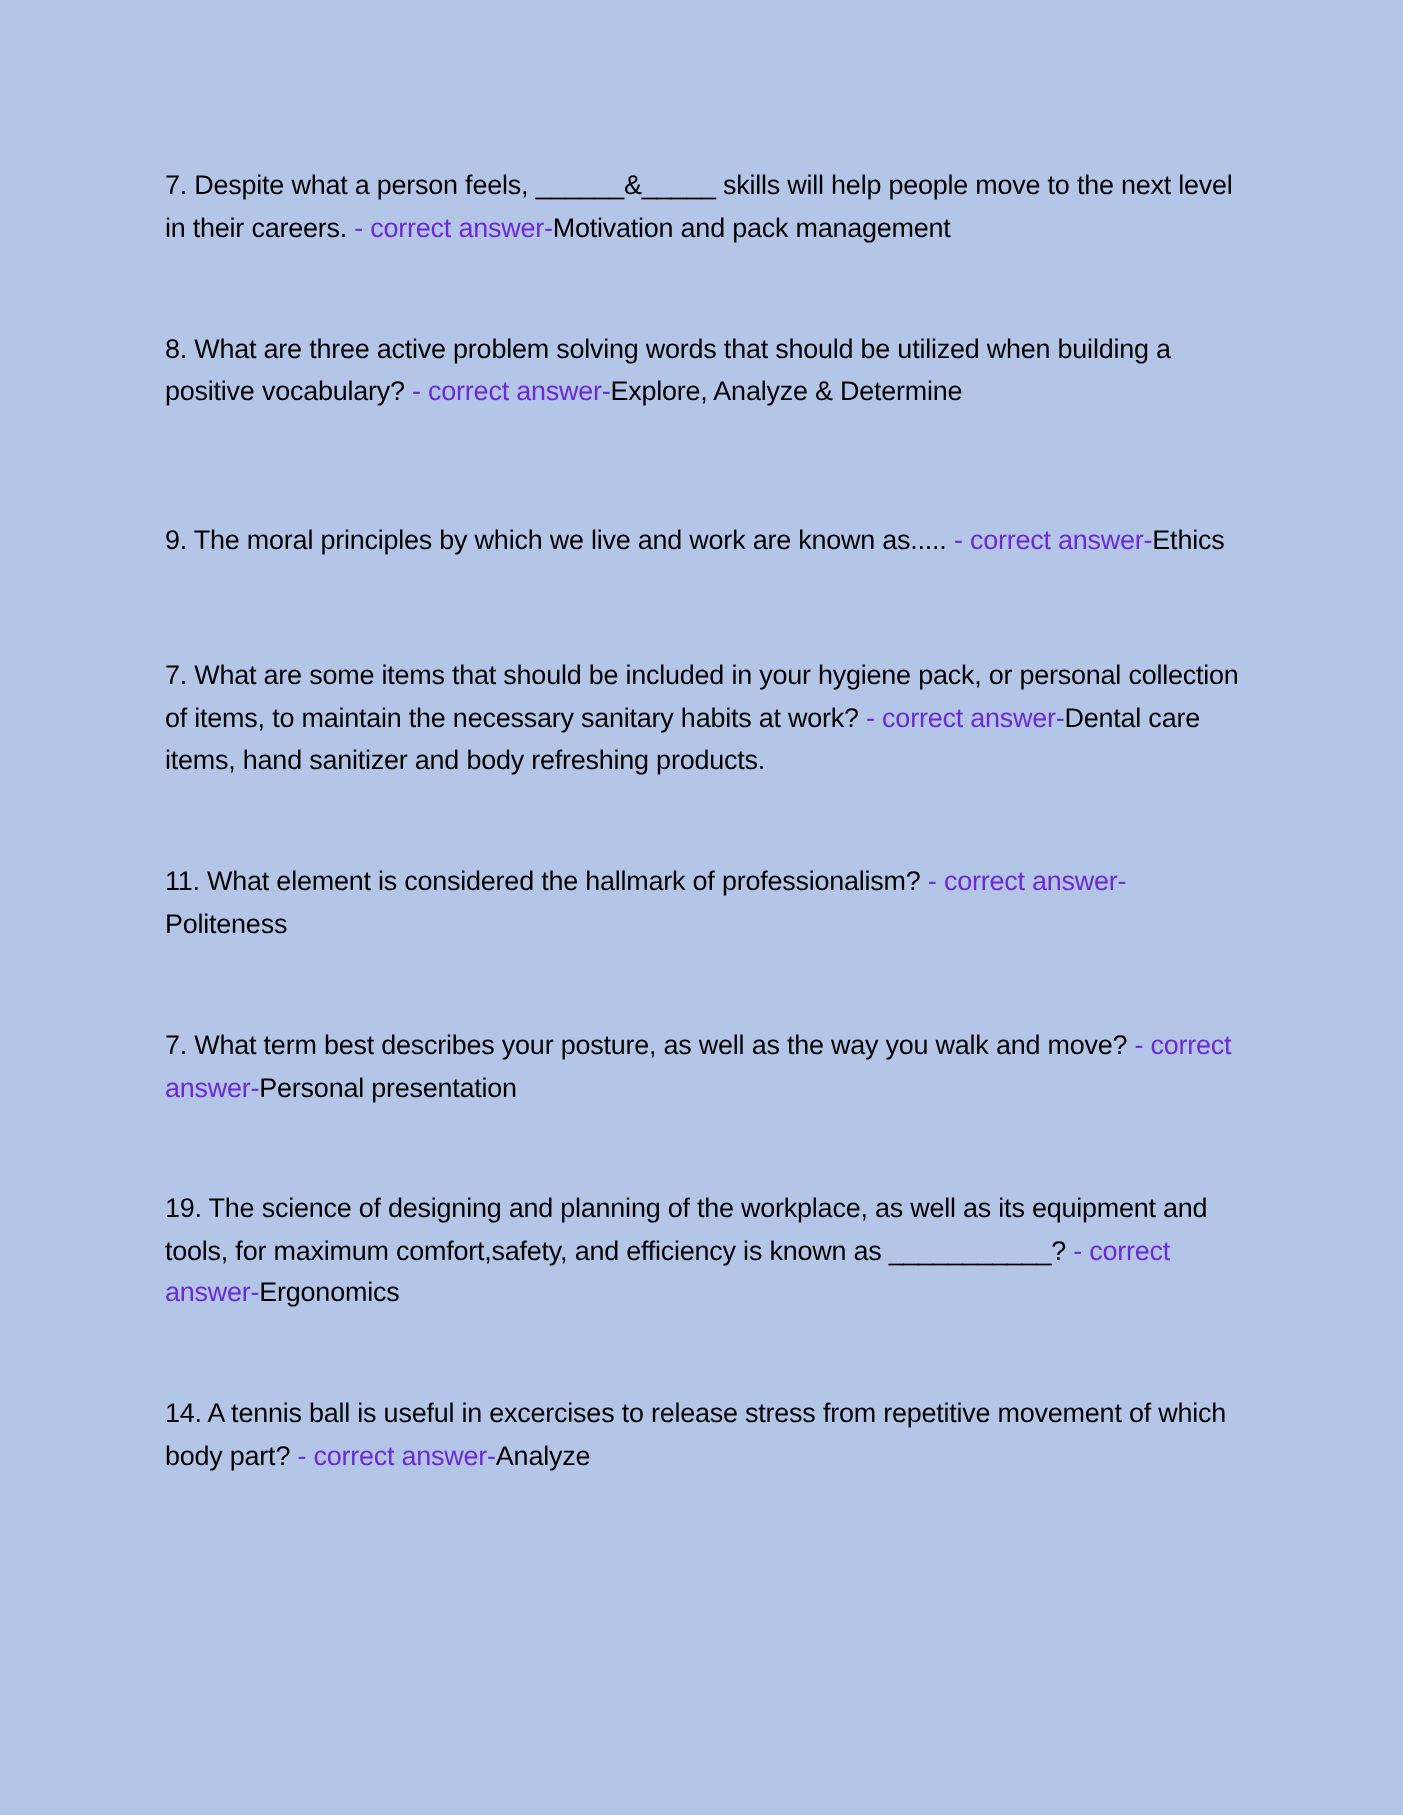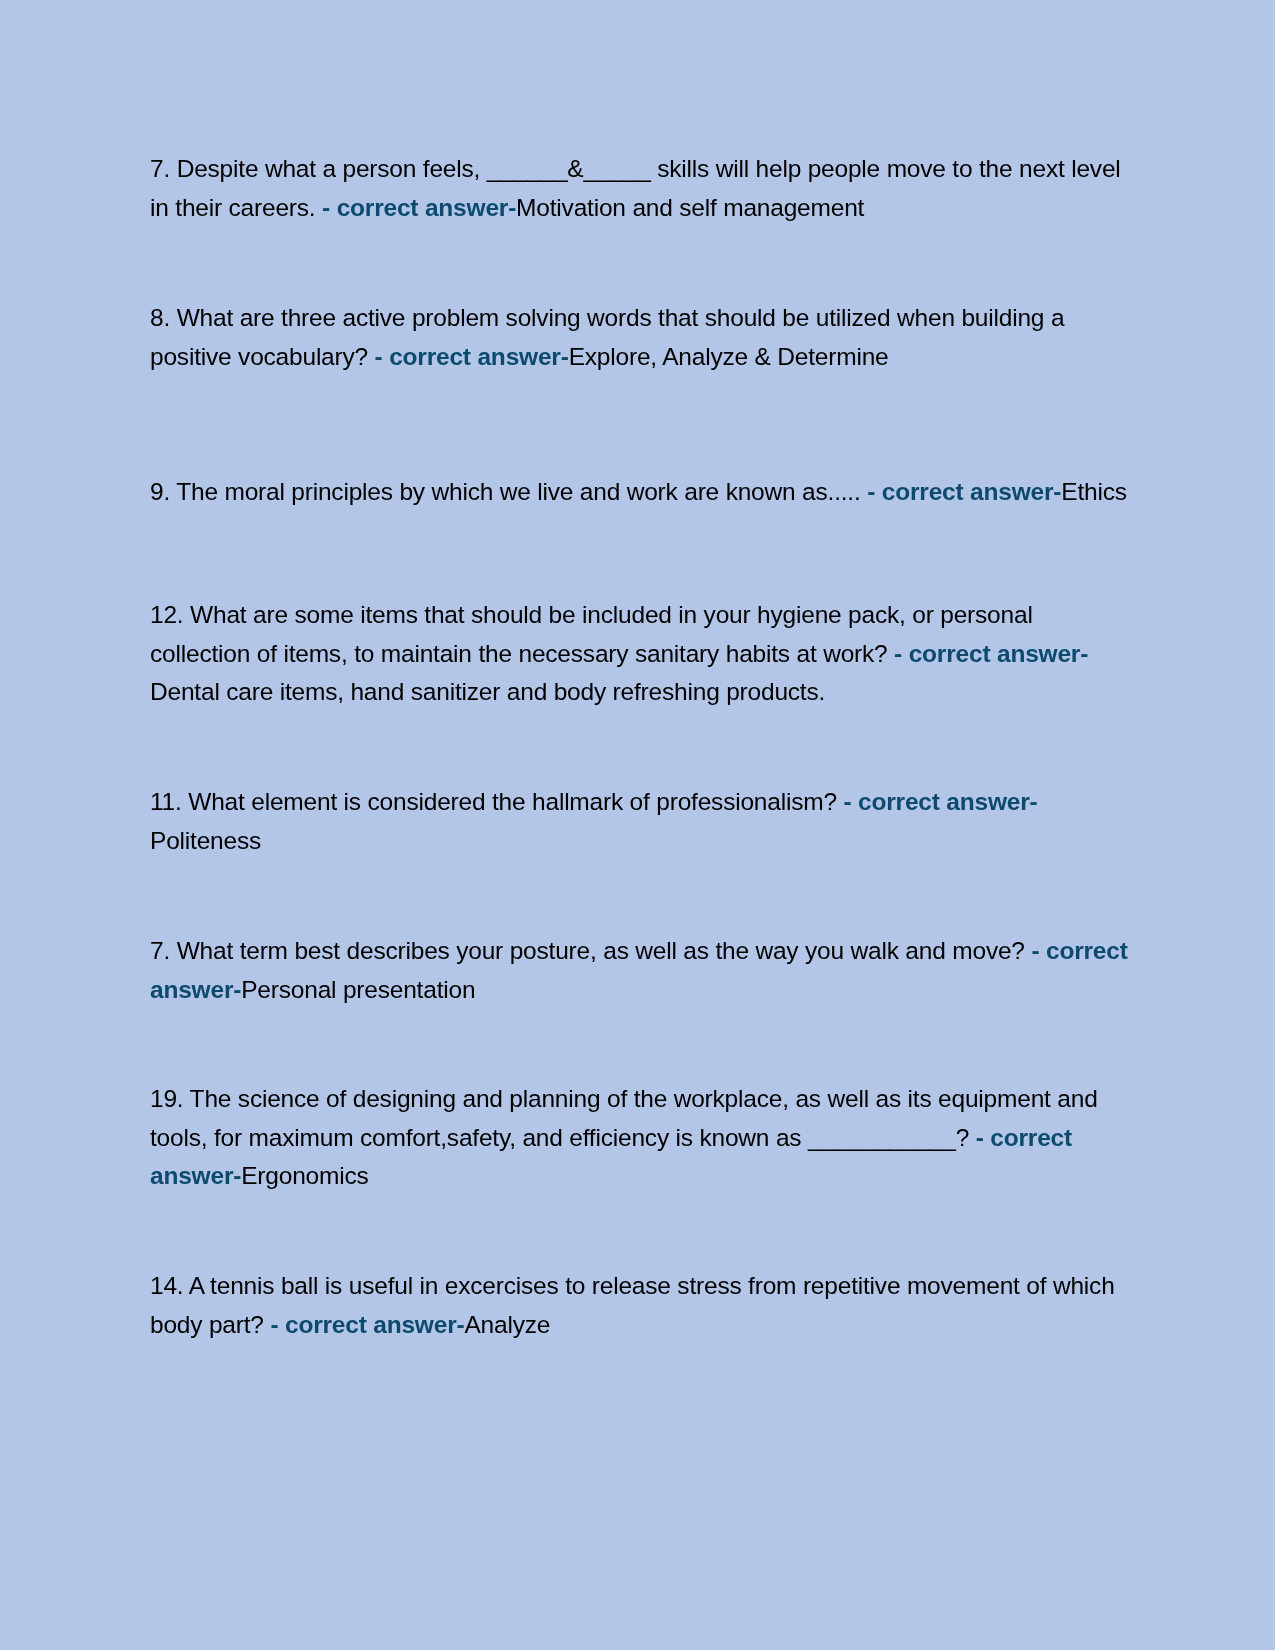--- a/index.html
+++ b/index.html
@@ -1,26 +1,26 @@
 <!DOCTYPE html>
 <html><head>
 <meta charset="utf-8">
 <style>
   html,body{margin:0;padding:0;}
   body{width:1275px;height:1650px;background:#b3c6e7;overflow:hidden;position:relative;
        font-family:"Liberation Sans", "DejaVu Sans", sans-serif;color:#000;}
   .item{position:absolute;left:150px;width:980px;font-size:24.5px;line-height:38.5px;
         letter-spacing:-0.2px;}
-  .ans-label{color:#0c4a6e;font-weight:bold;}
+  .ans-label{color:#6d28d9;font-weight:normal;}
 </style>
 </head>
 <body>
 
 <div id="doc">
-  <div class="item" style="top:150px"><span>7. Despite what a person feels, ______&amp;_____ skills will help people move to the next level in their careers. </span><span class="ans-label">- correct answer-</span><span>Motivation and self management</span></div>
+  <div class="item" style="top:150px"><span>7. Despite what a person feels, ______&amp;_____ skills will help people move to the next level in their careers. </span><span class="ans-label">- correct answer-</span><span>Motivation and pack management</span></div>
   <div class="item" style="top:299px"><span>8. What are three active problem solving words that should be utilized when building a positive vocabulary? </span><span class="ans-label">- correct answer-</span><span>Explore, Analyze &amp; Determine</span></div>
   <div class="item" style="top:473px"><span>9. The moral principles by which we live and work are known as..... </span><span class="ans-label">- correct answer-</span><span>Ethics</span></div>
-  <div class="item" style="top:596px"><span>12. What are some items that should be included in your hygiene pack, or personal collection of items, to maintain the necessary sanitary habits at work? </span><span class="ans-label">- correct answer-</span><span>Dental care items, hand sanitizer and body refreshing products.</span></div>
+  <div class="item" style="top:596px"><span>7. What are some items that should be included in your hygiene pack, or personal collection of items, to maintain the necessary sanitary habits at work? </span><span class="ans-label">- correct answer-</span><span>Dental care items, hand sanitizer and body refreshing products.</span></div>
   <div class="item" style="top:783px"><span>11. What element is considered the hallmark of professionalism? </span><span class="ans-label">- correct answer-</span><span>Politeness</span></div>
   <div class="item" style="top:932px"><span>7. What term best describes your posture, as well as the way you walk and move? </span><span class="ans-label">- correct answer-</span><span>Personal presentation</span></div>
   <div class="item" style="top:1080px"><span>19. The science of designing and planning of the workplace, as well as its equipment and tools, for maximum comfort,safety, and efficiency is known as ___________? </span><span class="ans-label">- correct answer-</span><span>Ergonomics</span></div>
   <div class="item" style="top:1267px"><span>14. A tennis ball is useful in excercises to release stress from repetitive movement of which body part? </span><span class="ans-label">- correct answer-</span><span>Analyze</span></div>
 </div>
 
 </body></html>

